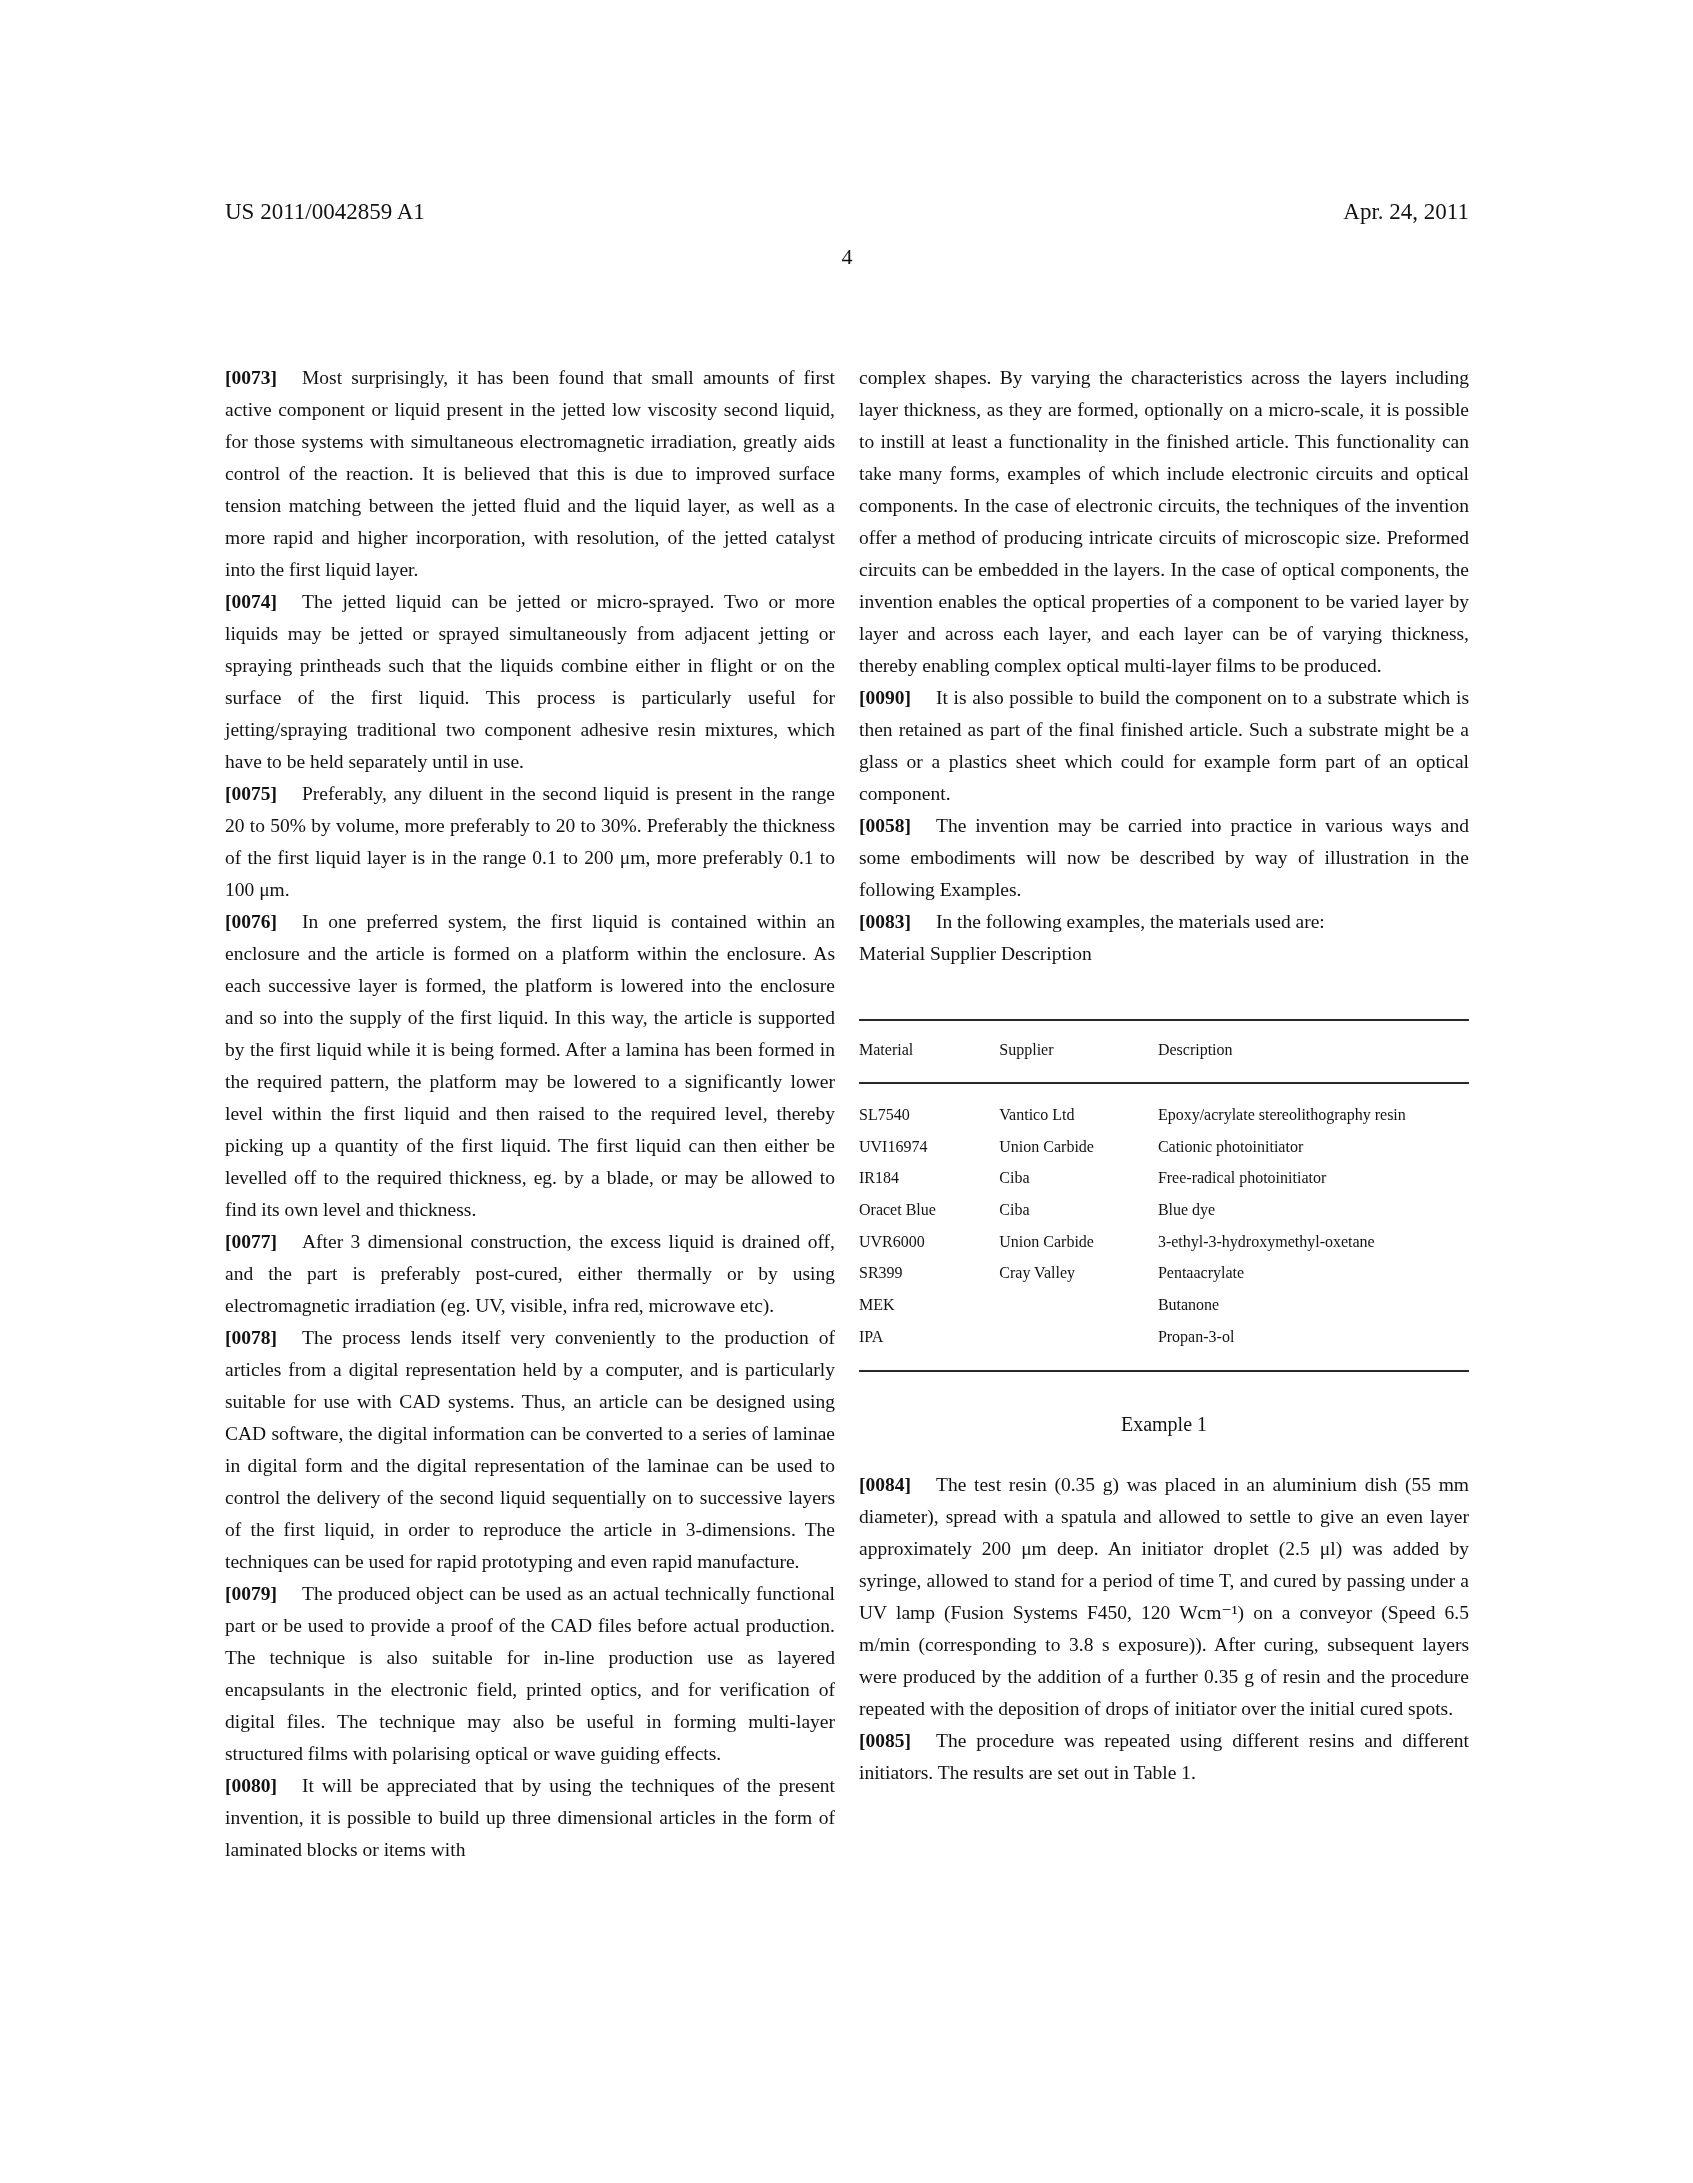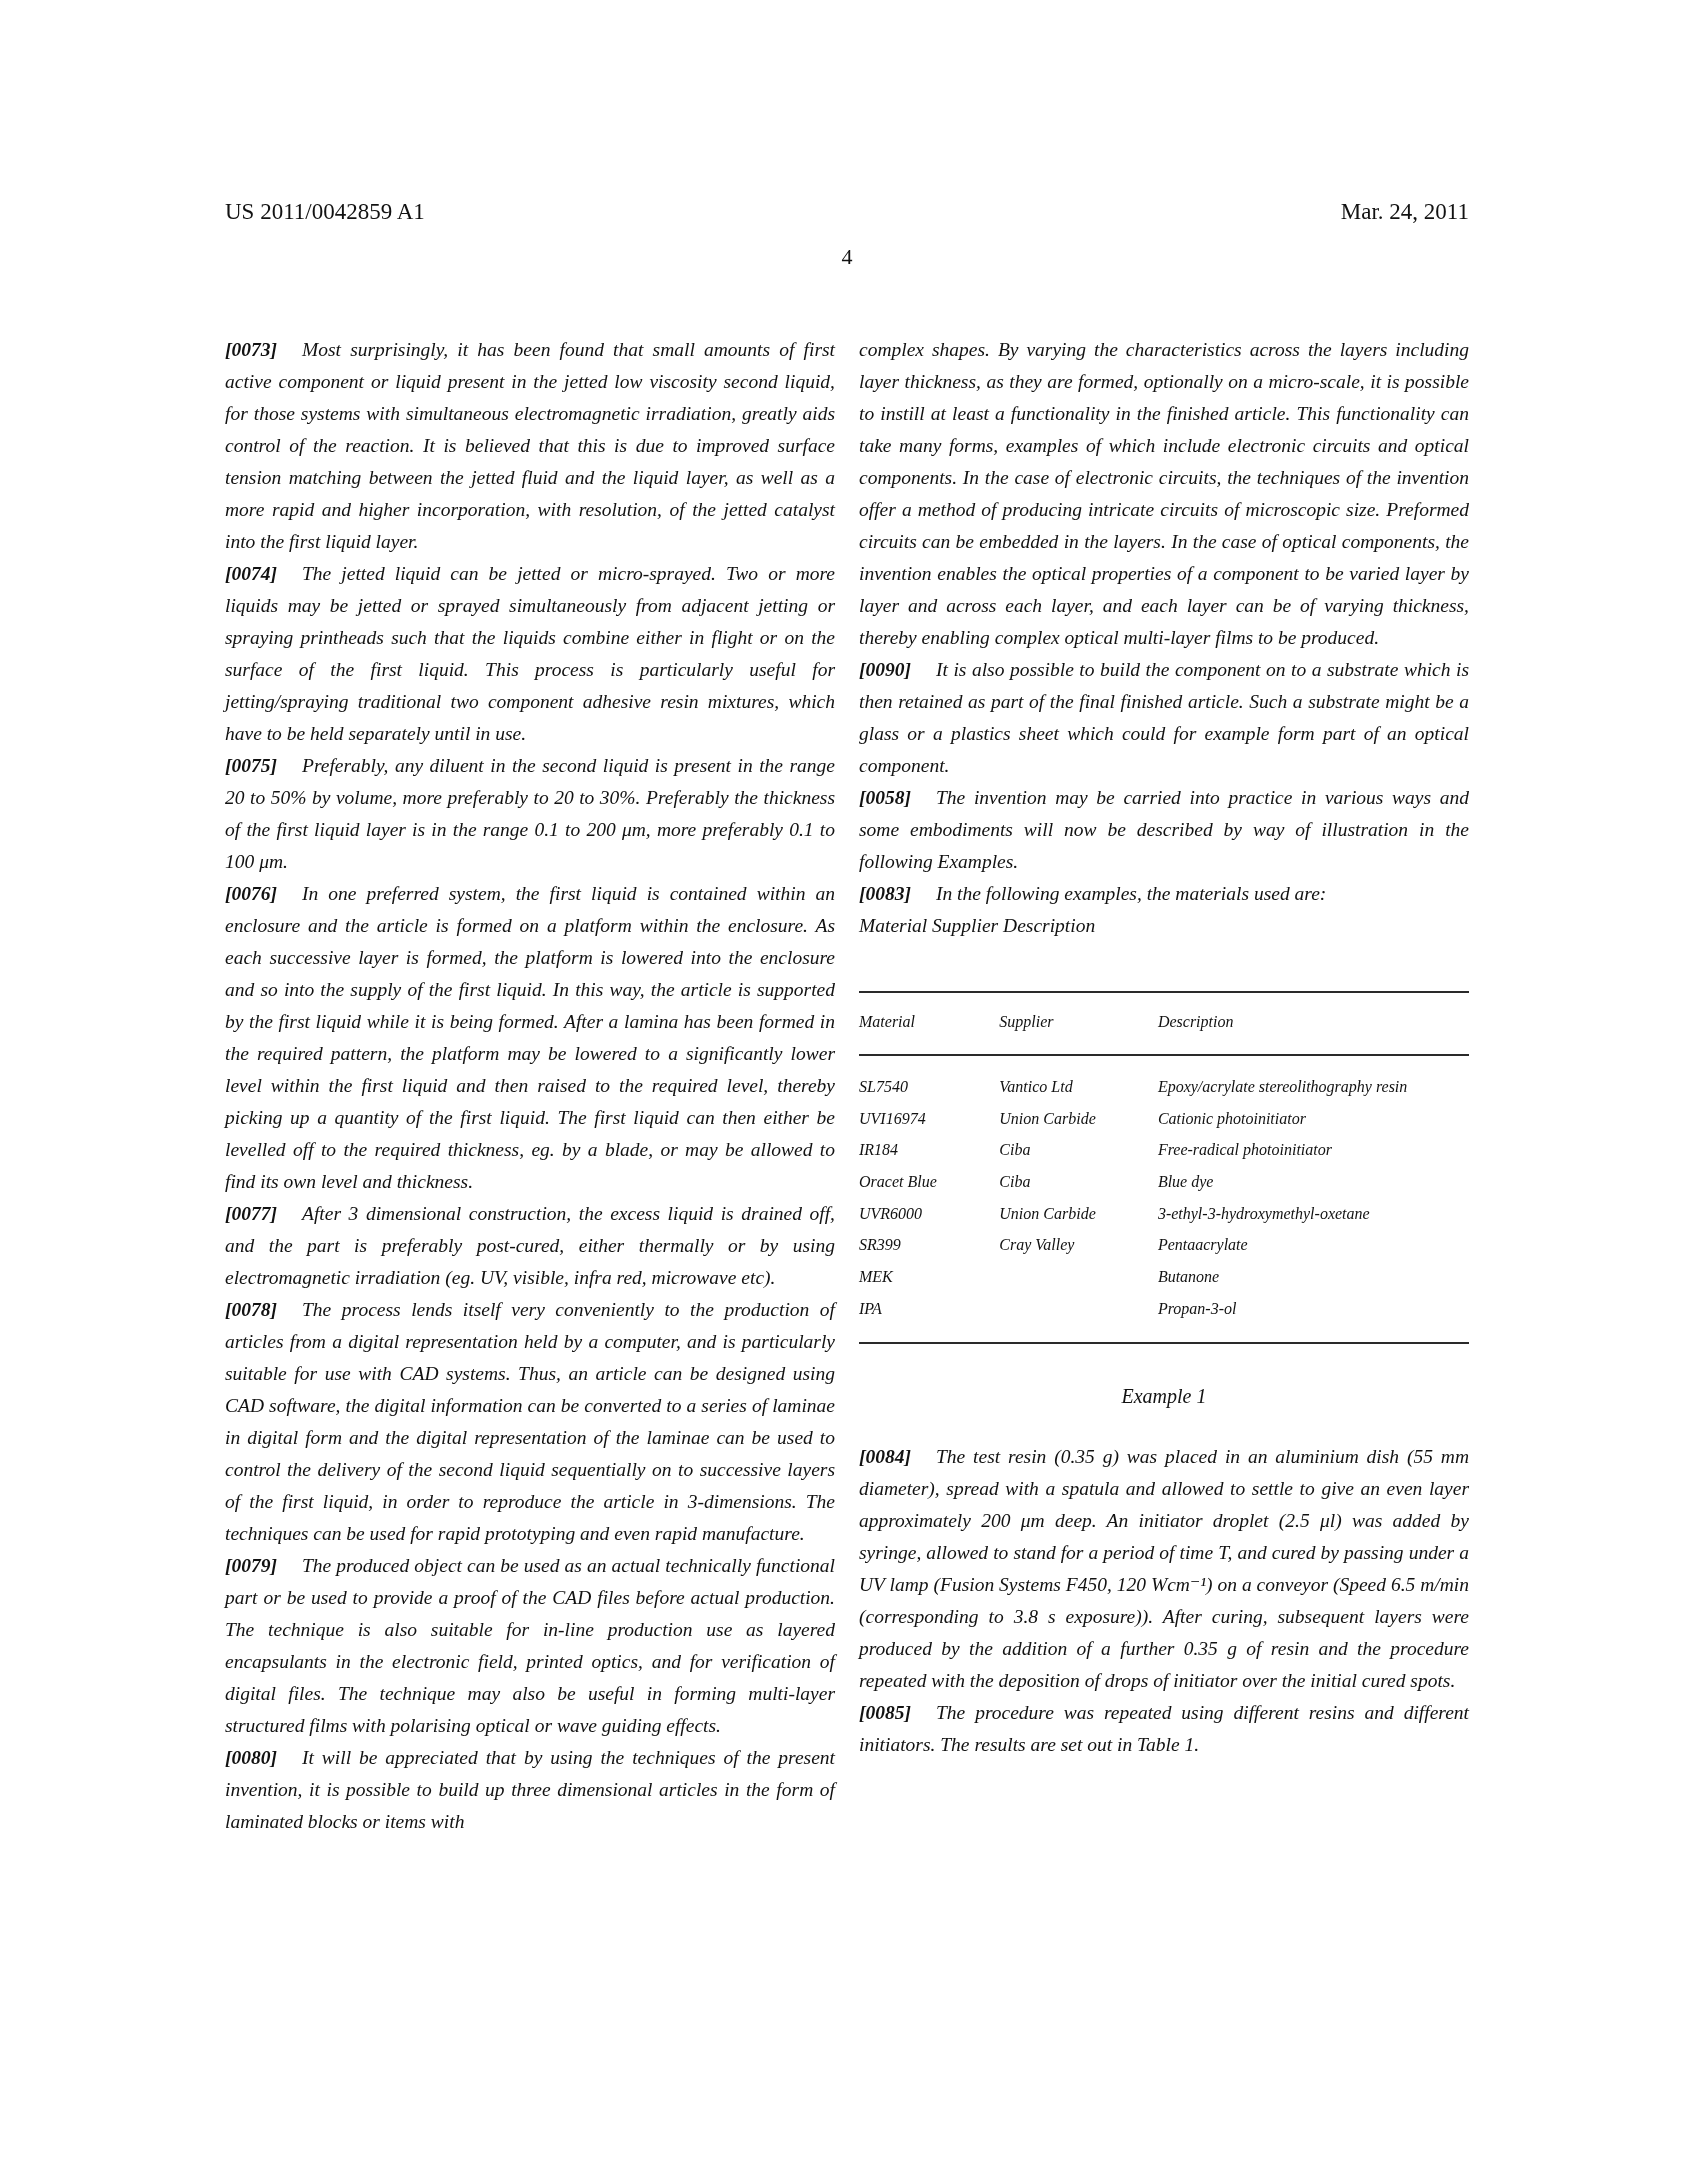--- a/index.html
+++ b/index.html
@@ -26,22 +26,21 @@
     margin-top: 48px;
   }
   .pgnum {
     text-align: center;
     font-size: 22px;
     margin-top: 18.5px;
   }
   .cols {
     display: flex;
     gap: 24px;
-    margin-top: 64px;
-    font-style: italic;
+    margin-top: 92px;
   }
   .col {
     flex: 1;
     min-width: 0;
   }
   .para {
     margin: 0;
     font-size: 19.5px;
     line-height: 32px;
     text-align: justify;
@@ -85,21 +84,21 @@
     margin: 41px 0 33px 0;
   }
 </style>
 </head>
 <body>
 
 <div class="page">
 
   <div class="hdr">
     <span>US 2011/0042859 A1</span>
-    <span>Mar. 24, 2011</span>
+    <span>Apr. 24, 2011</span>
   </div>
 
   <div class="pgnum">4</div>
 
   <div class="cols">
 
     <div class="col">
       <div>
           <p class="para"><span class="ptag">[0073]</span>Most surprisingly, it has been found that small amounts of first active component or liquid present in the jetted low viscosity second liquid, for those systems with simultaneous electromagnetic irradiation, greatly aids control of the reaction. It is believed that this is due to improved surface tension matching between the jetted fluid and the liquid layer, as well as a more rapid and higher incorporation, with resolution, of the jetted catalyst into the first liquid layer.</p>
           <p class="para"><span class="ptag">[0074]</span>The jetted liquid can be jetted or micro-sprayed. Two or more liquids may be jetted or sprayed simultaneously from adjacent jetting or spraying printheads such that the liquids combine either in flight or on the surface of the first liquid. This process is particularly useful for jetting/spraying traditional two component adhesive resin mixtures, which have to be held separately until in use.</p>

